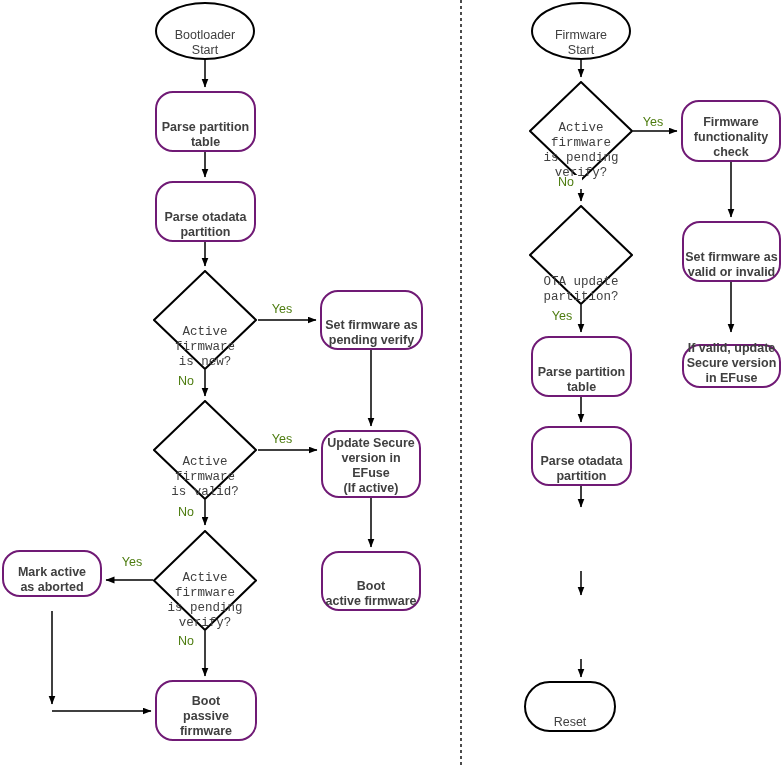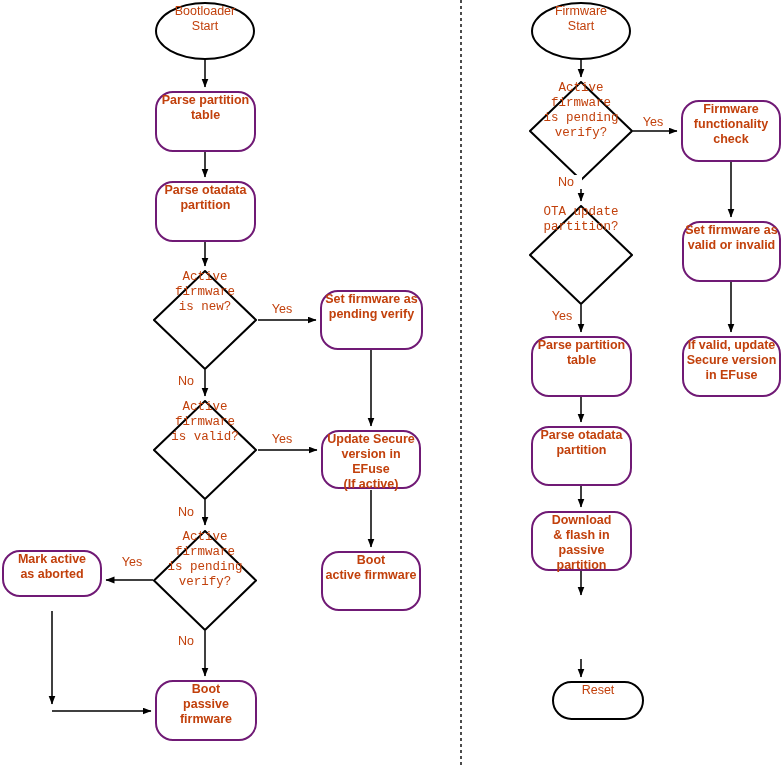--- a/index.html
+++ b/index.html
@@ -17,26 +17,26 @@
   }
   #connectors {
     position: absolute;
     left: 0; top: 0;
     width: 782px; height: 765px;
   }
   .node {
     position: absolute;
     box-sizing: border-box;
     display: flex;
-    align-items: flex-start;
+    align-items: flex-end;
     justify-content: center;
     text-align: center;
     font-size: 12.5px;
     line-height: 15px;
-    color: #c2410c;
+    color: #404040;
     background: #ffffff;
   }
   .node span { white-space: pre-line; }
   .rect {
     border: 2px solid #701a75;
     border-radius: 18px;
     font-weight: bold;
   }
   .ellipse {
     border: 2px solid #000000;
@@ -58,21 +58,21 @@
     position: relative;
     z-index: 2;
     font-family: Liberation Mono, monospace;
   }
   .edge-label {
     position: absolute;
     width: 32px;
     text-align: center;
     font-size: 12.5px;
     line-height: 14px;
-    color: #c2410c;
+    color: #4d7c0f;
     background: #ffffff;
   }
 </style>
 </head>
 <body>
 
 <div id="canvas">
 
   <svg id="connectors" viewBox="0 0 782 765" xmlns="http://www.w3.org/2000/svg">
     <defs>
@@ -142,21 +142,21 @@
 
   <div class="node diamond" style="left:153px;top:400px;width:104px;height:100px">
     <svg class="dshape" viewBox="0 0 104 100" preserveAspectRatio="none">
       <polygon points="52,1 103,50 52,99 1,50" fill="#ffffff" stroke="#000000" stroke-width="2"></polygon>
     </svg>
     <span>Active
 firmware
 is valid?</span>
   </div>
 
-  <div class="node rect" style="left:321px;top:430px;width:100px;height:59px">
+  <div class="node rect" style="left:321px;top:430px;width:100px;height:68px">
     <span>Update Secure
 version in EFuse
 (If active)</span>
   </div>
 
   <div class="node diamond" style="left:153px;top:530px;width:104px;height:101px">
     <svg class="dshape" viewBox="0 0 104 100" preserveAspectRatio="none">
       <polygon points="52,1 103,50 52,99 1,50" fill="#ffffff" stroke="#000000" stroke-width="2"></polygon>
     </svg>
     <span>Active
@@ -219,39 +219,34 @@
   <div class="node rect" style="left:682px;top:221px;width:99px;height:61px">
     <span>Set firmware as
 valid or invalid</span>
   </div>
 
   <div class="node rect" style="left:531px;top:336px;width:101px;height:61px">
     <span>Parse partition
 table</span>
   </div>
 
-  <div class="node rect" style="left:682px;top:336px;width:99px;height:61px">
+  <div class="node rect" style="left:682px;top:344px;width:99px;height:44px">
     <span>If valid, update
 Secure version
 in EFuse</span>
   </div>
 
   <div class="node rect" style="left:531px;top:426px;width:101px;height:60px">
     <span>Parse otadata
 partition</span>
   </div>
 
-  <div class="node rect" style="left:531px;top:511px;width:101px;height:60px">
-    <span>Download
-&amp; flash in
-passive partition</span>
-  </div>
-
-
-  <div class="node stadium" style="left:552px;top:681px;width:92px;height:39px">
+
+
+  <div class="node stadium" style="left:524px;top:681px;width:92px;height:51px">
     <span>Reset</span>
   </div>
 
   <div class="edge-label" style="left:637px;top:115px">Yes</div>
   <div class="edge-label" style="left:550px;top:175px">No</div>
   <div class="edge-label" style="left:546px;top:309px">Yes</div>
 
 </div>
 
 </body></html>

